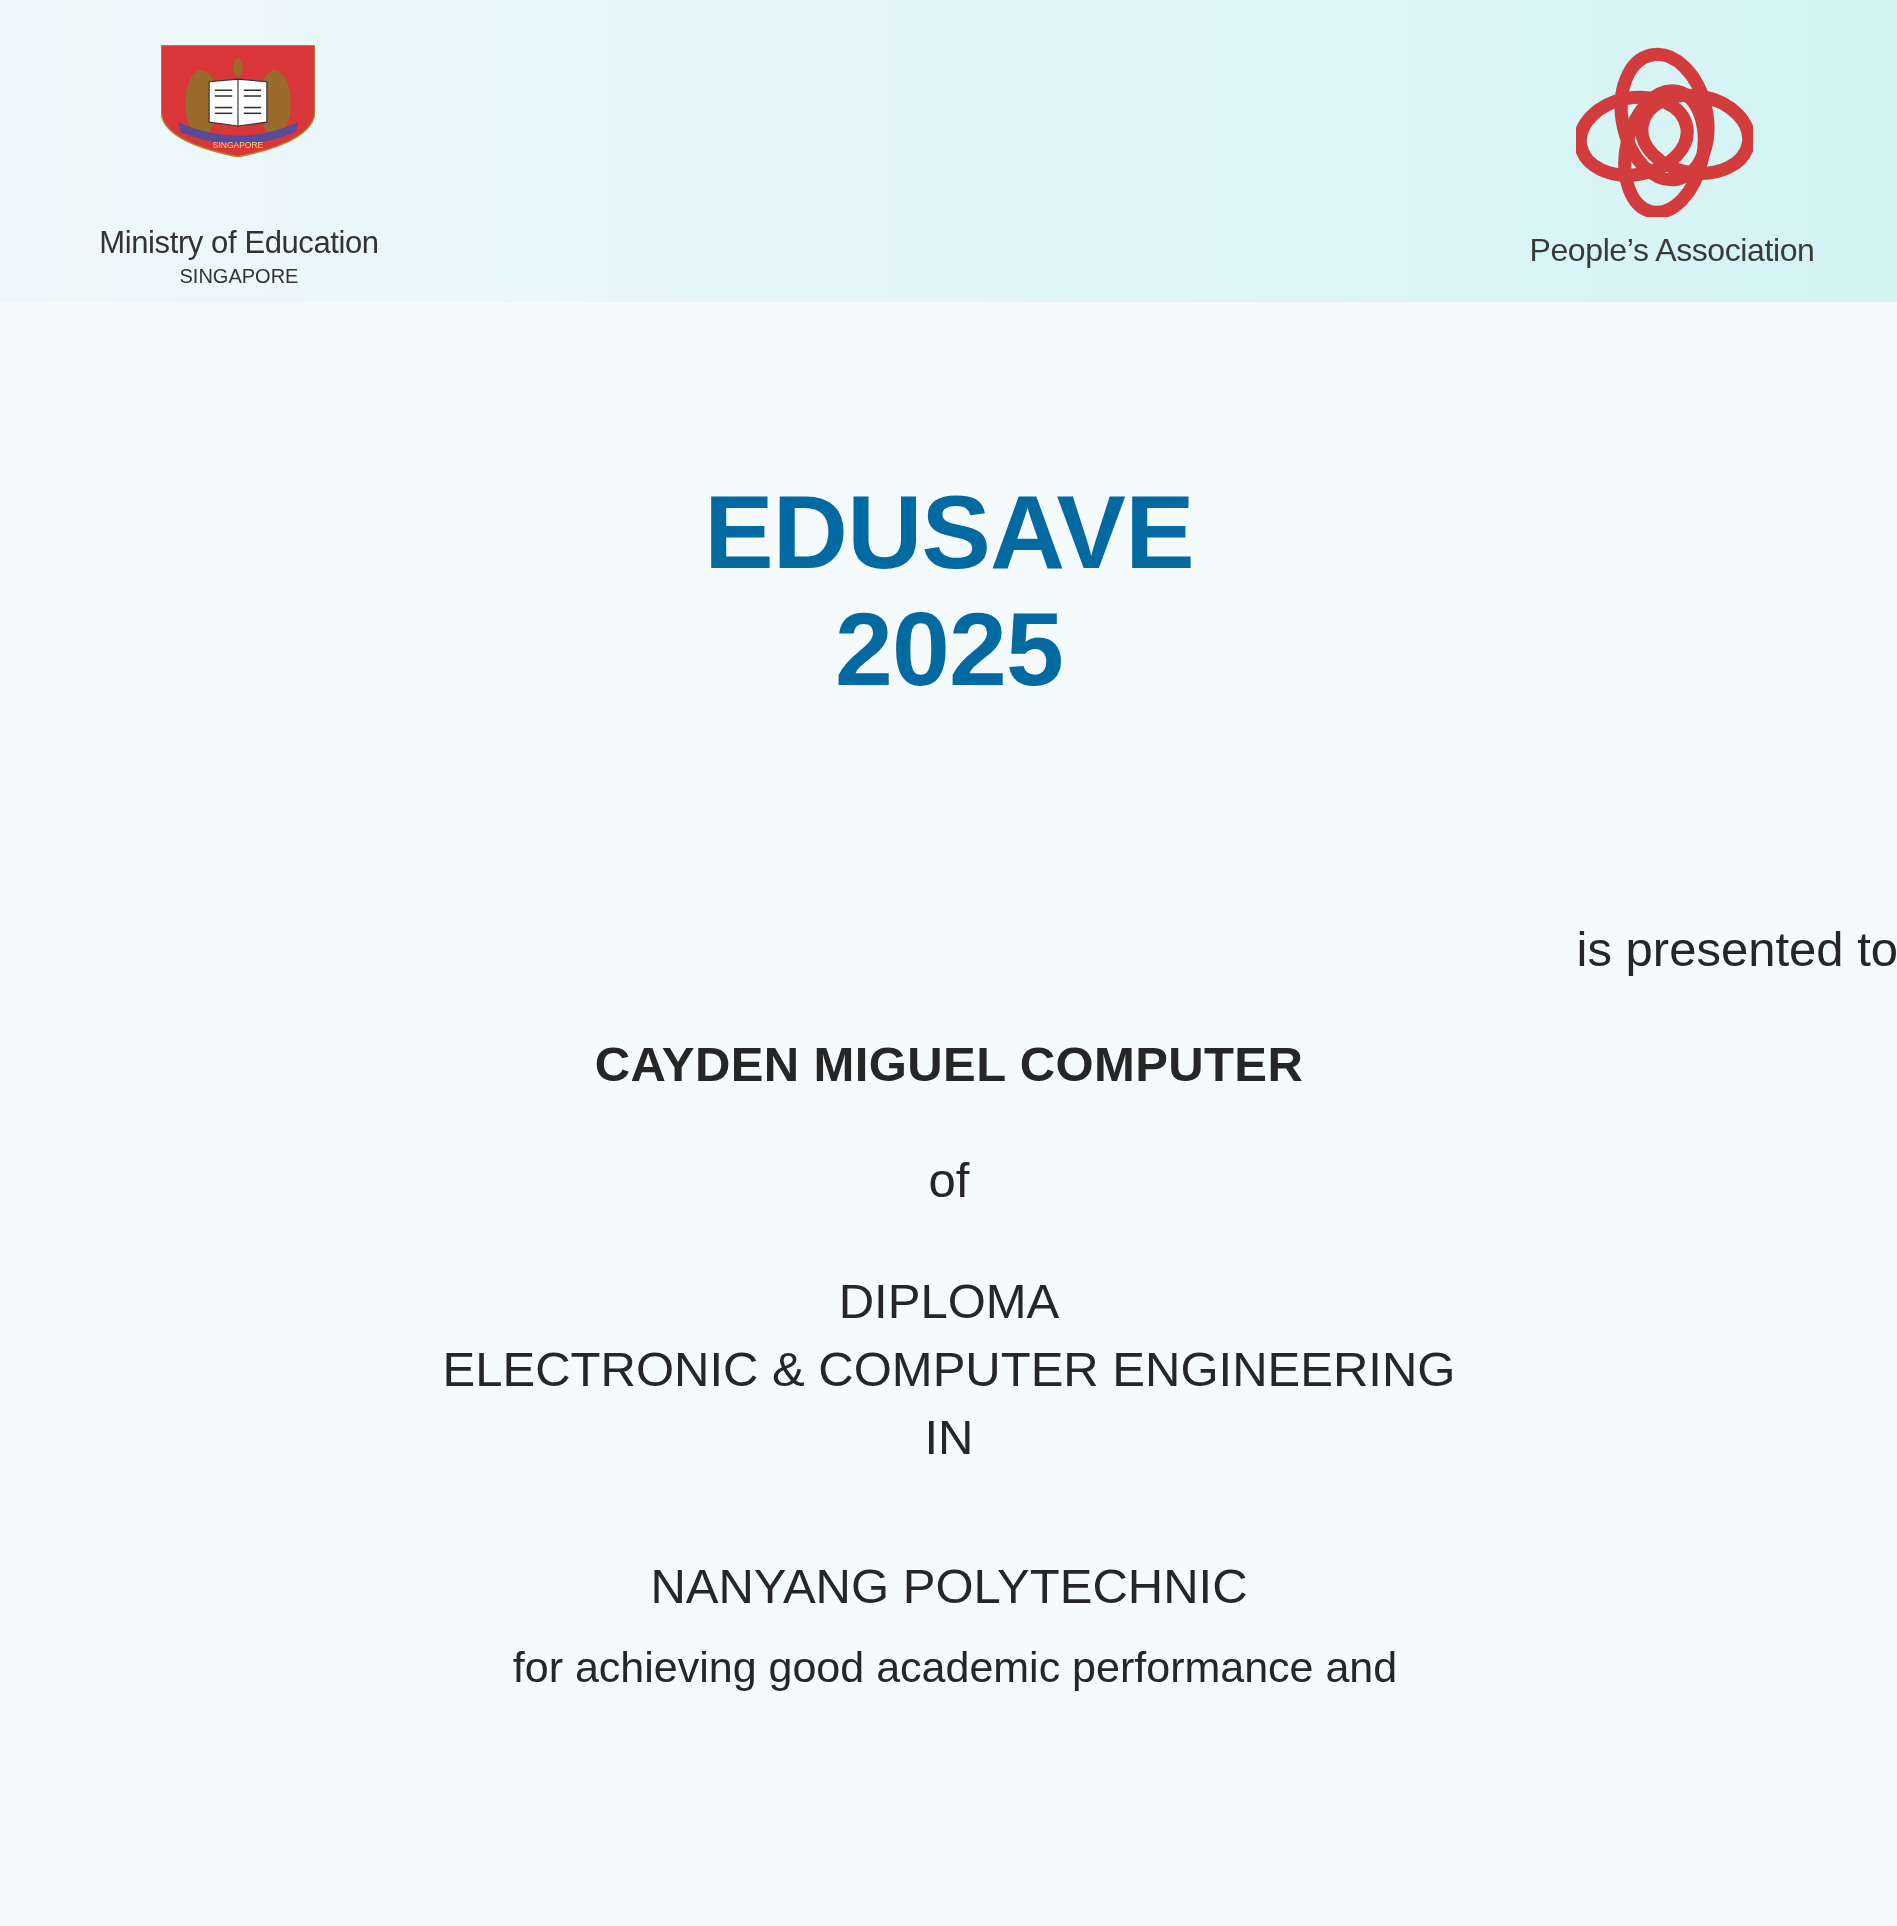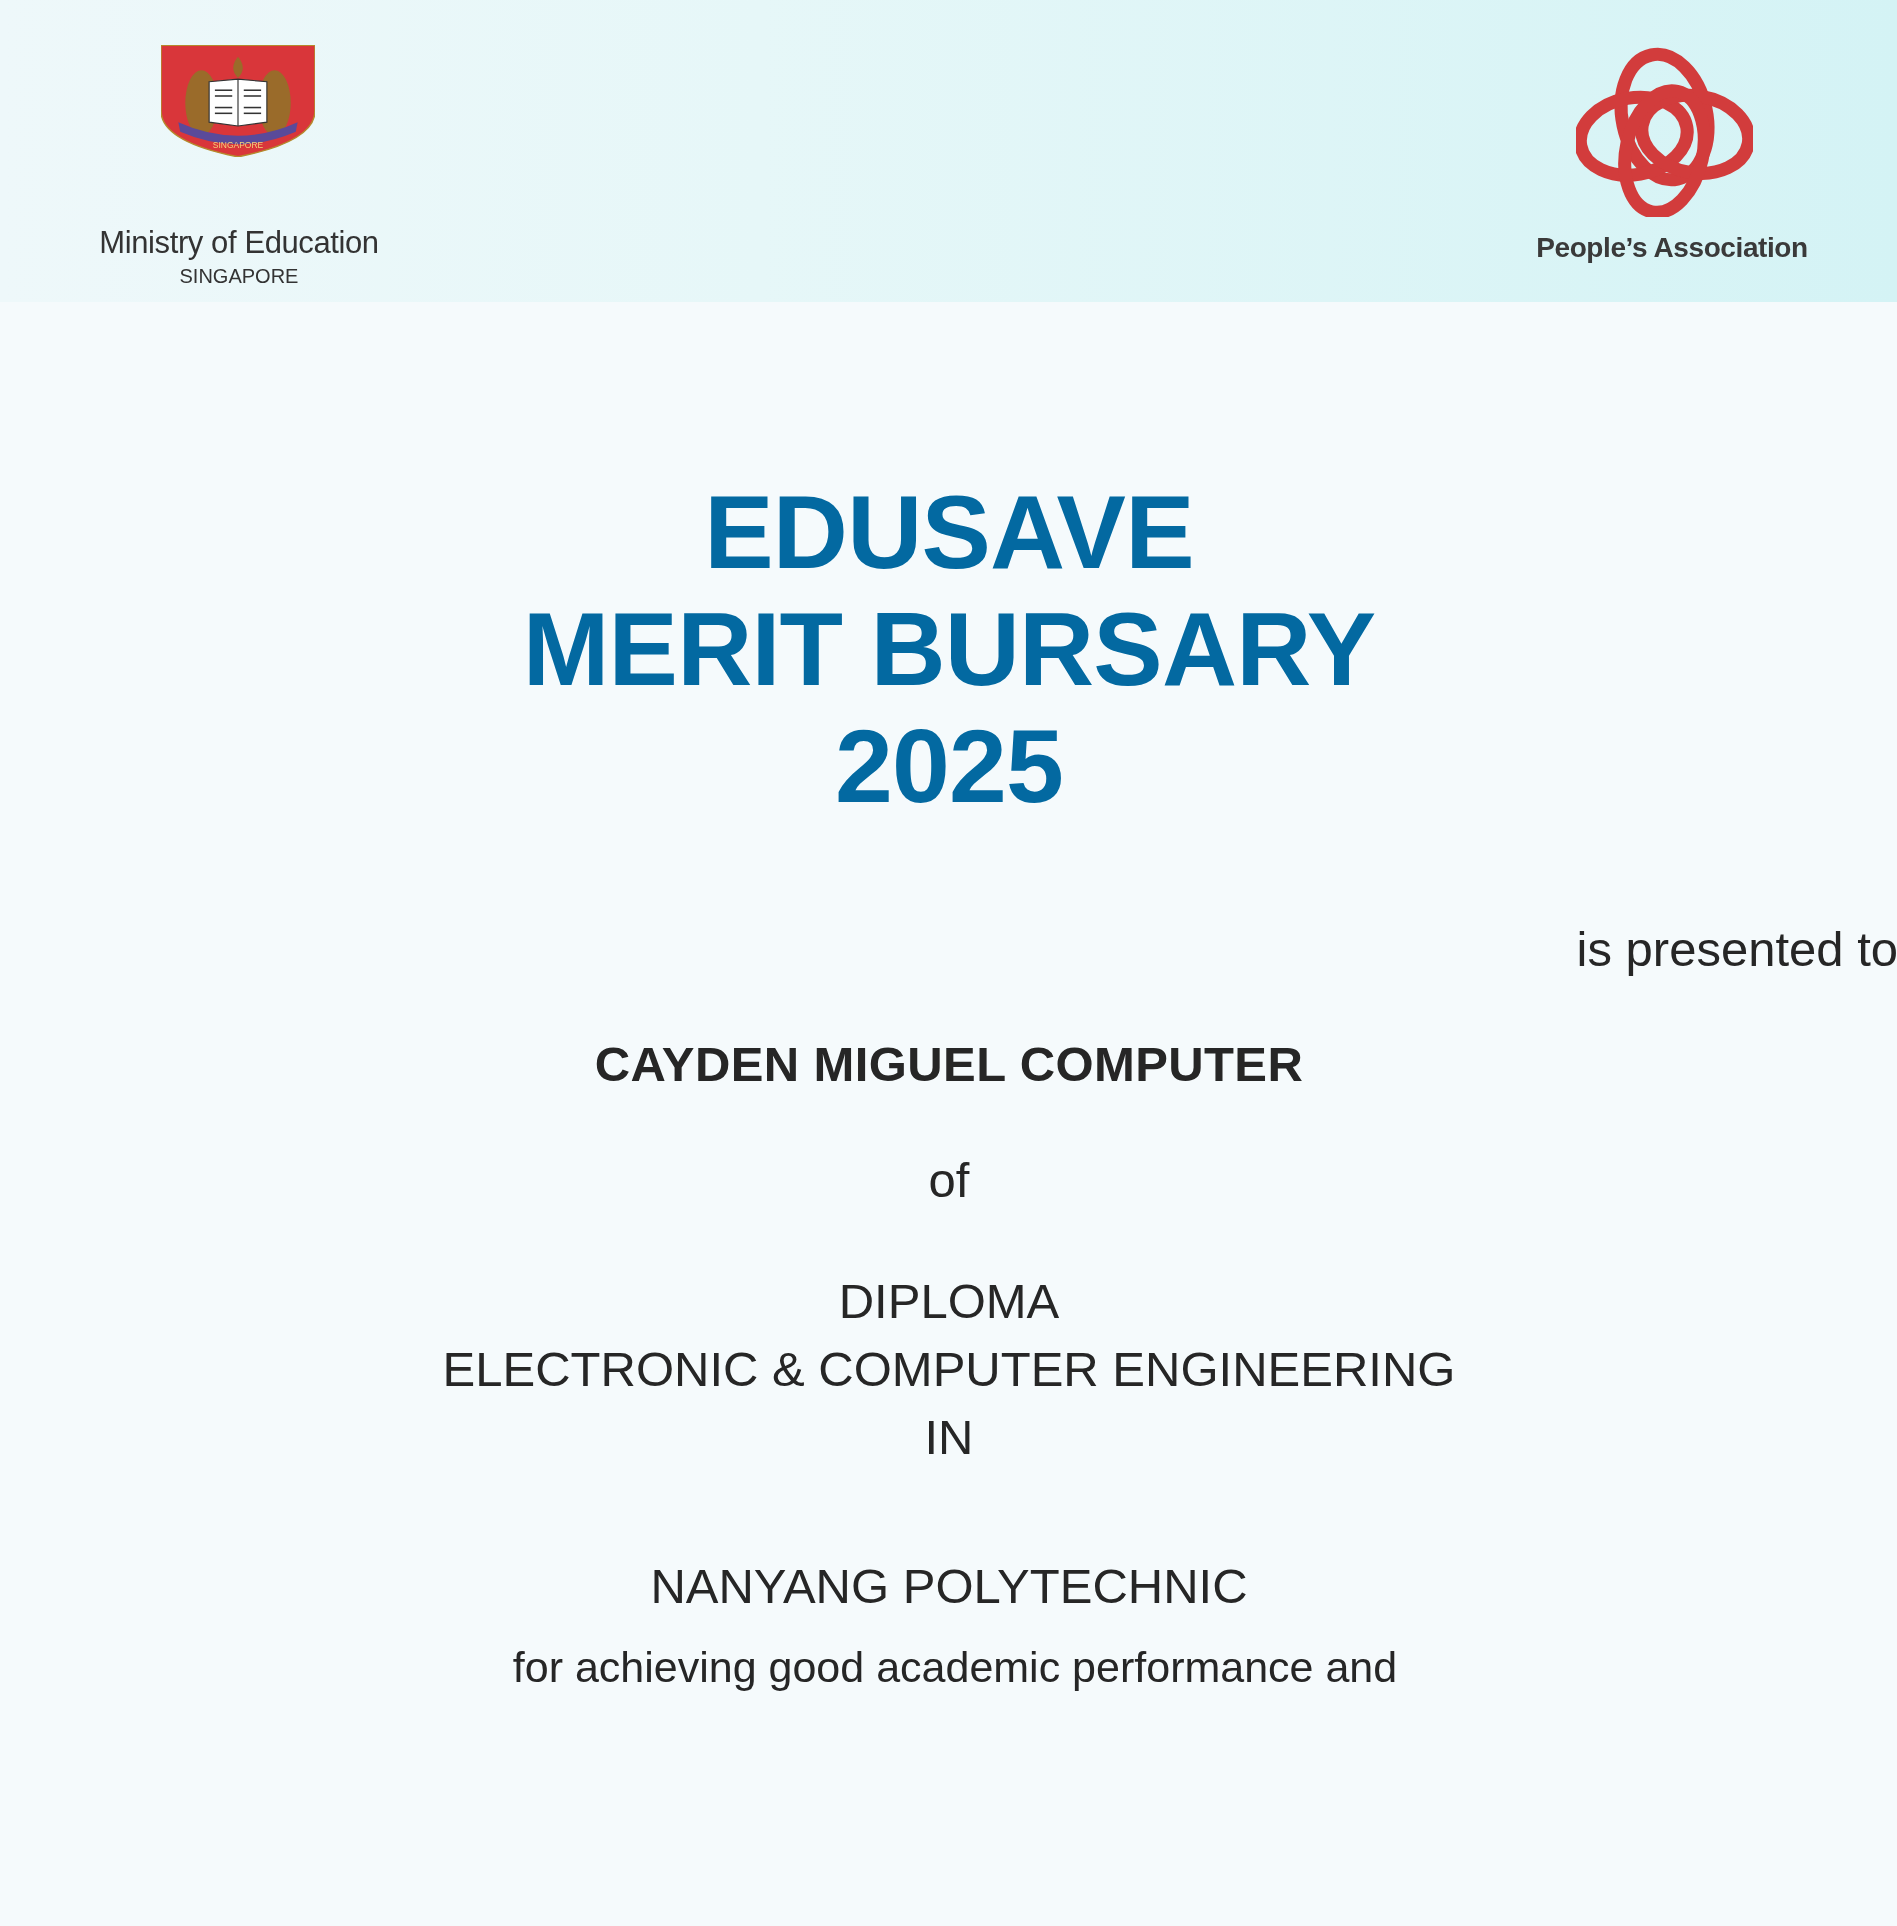--- a/index.html
+++ b/index.html
@@ -18,21 +18,21 @@
   .abs { position: absolute; }
   .center { text-align: center; left: 0; width: 1898px; }
 
   
   .moe-crest { left: 161px; top: 45px; width: 154px; height: 112px; }
   .moe-name { left: 62px; top: 225px; width: 354px; text-align: center; font-size: 31px; color: #333; letter-spacing: -0.4px; }
   .moe-sub  { left: 62px; top: 265px; width: 354px; text-align: center; font-size: 20px; color: #333; }
 
   
   .pa-logo { left: 1576px; top: 44px; width: 177px; height: 173px; }
-  .pa-name { left: 1514px; top: 232px; width: 316px; text-align: center; font-size: 28px; font-weight: bold; color: #3a3a3a; letter-spacing: -0.4px; }
+  .pa-name { left: 1514px; top: 232px; width: 316px; text-align: center; font-size: 32px; font-weight: normal; color: #3a3a3a; letter-spacing: -0.4px; }
 
   .title { font-weight: bold; font-size: 104px; line-height: 117px; color: #0369a1; letter-spacing: -0.8px; }
   .body-line { font-size: 49px; color: #262626; }
   .name-line { font-size: 49px; font-weight: bold; letter-spacing: 0.4px; }
 </style>
 </head>
 <body>
 
 <div class="band"></div>
 
@@ -68,21 +68,20 @@
       <ellipse cx="150" cy="240" rx="140" ry="100" transform="rotate(-10 150 240)"></ellipse>
       <ellipse cx="310" cy="235" rx="140" ry="100" transform="rotate(10 310 235)"></ellipse>
       <ellipse cx="230" cy="280" rx="100" ry="160" transform="rotate(12 230 280)"></ellipse>
     </g>
   </svg>
 </div>
 <div class="abs pa-name">People’s Association</div>
 
 <div class="abs center title" style="top:474px;">
   <div>EDUSAVE</div>
-  <div>MERIT BURSARY</div>
   <div>2025</div>
 </div>
 
 <div class="abs center body-line" style="top:921px;text-align:right;">is presented to</div>
 <div class="abs center name-line" style="top:1036px;">CAYDEN MIGUEL COMPUTER</div>
 <div class="abs center body-line" style="top:1152px;">of</div>
 
 <div class="abs center body-line" style="top:1267px; line-height:68px;">
   <div>DIPLOMA</div>
   <div>ELECTRONIC &amp; COMPUTER ENGINEERING</div>

